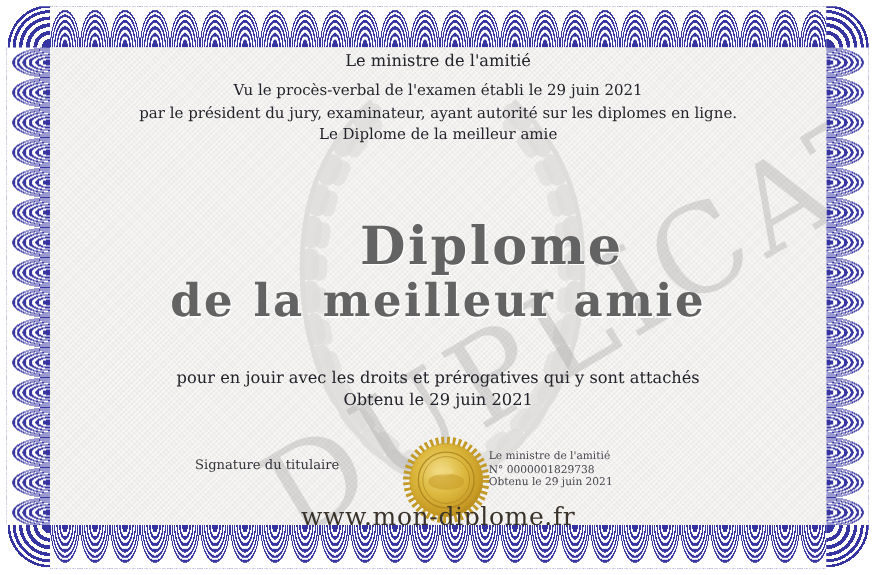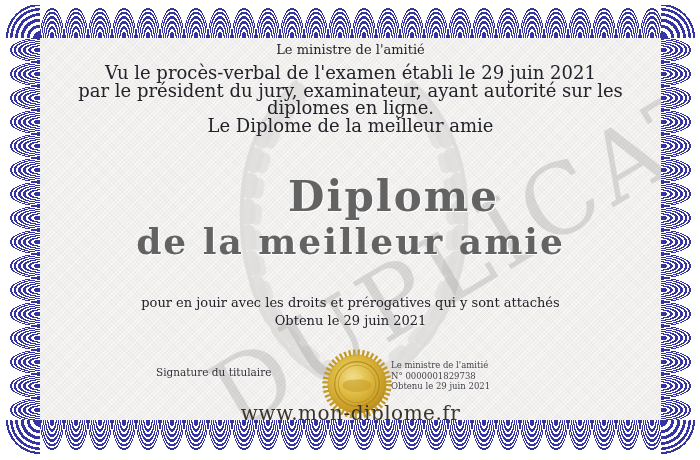--- a/index.html
+++ b/index.html
@@ -72,21 +72,21 @@
   .duplicata {
     position:absolute; left:140px; top:168px; width:560px; height:110px;
     font-family:"DejaVu Serif", serif; font-size:96px; font-weight:400;
     color:rgba(148,148,150,0.30); letter-spacing:7px; text-align:center;
     transform:rotate(-31deg); white-space:nowrap; line-height:110px;
   }
 
   
   .tline { position:absolute; left:0; width:100%; text-align:center; color:#22222a; }
   .minister-top { top:4px;  font-size:13px; }
-  .preamble     { top:26px; font-size:18px; line-height:17.5px; }
+  .preamble     { top:26px; font-size:12px; line-height:17.5px; }
   .title1 { top:134px; font-size:42px; font-weight:bold; color:#636363; text-shadow:1px 1px 0 #ffffff; letter-spacing:2px;margin-left:43px; }
   .title2 { top:182px; font-size:36px; font-weight:bold; color:#636363; text-shadow:1px 1px 0 #ffffff; letter-spacing:2px;text-align:center; }
   .grant  { top:256px; font-size:13px; line-height:17.5px; }
 
   .signature { position:absolute; left:116px; top:328px; font-size:10.5px; color:#33333a; }
   .ministry  { position:absolute; left:351px; top:322px; font-size:8.5px; line-height:10.5px; color:#44444c; }
   .url { top:363px; font-size:20px; color:#3a332b; letter-spacing:.5px; }
 
   
   .seal { position:absolute; left:281px; top:310px; width:72px; height:72px; }

